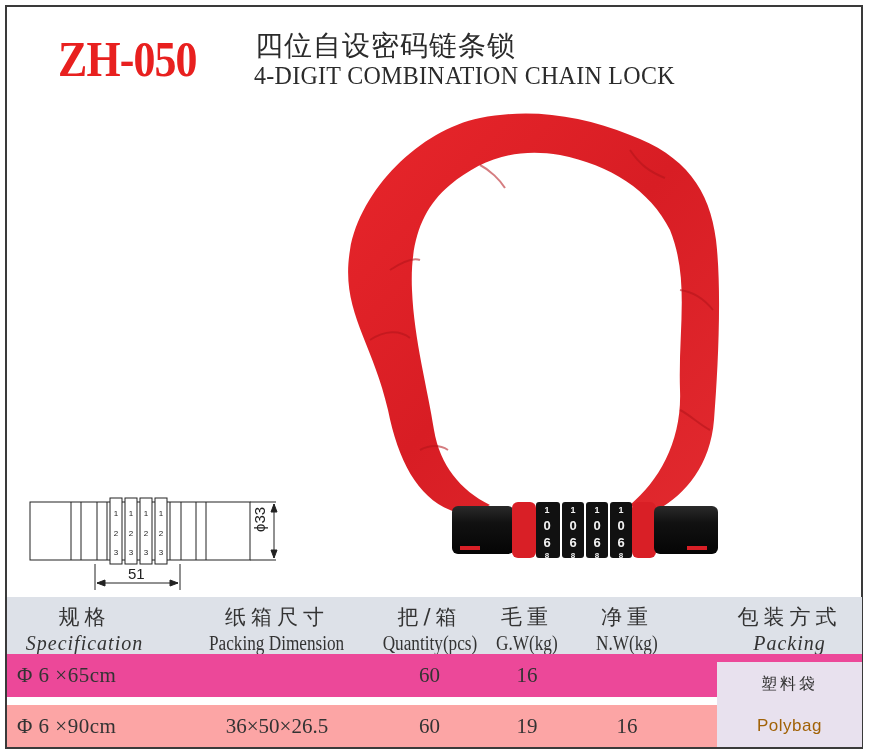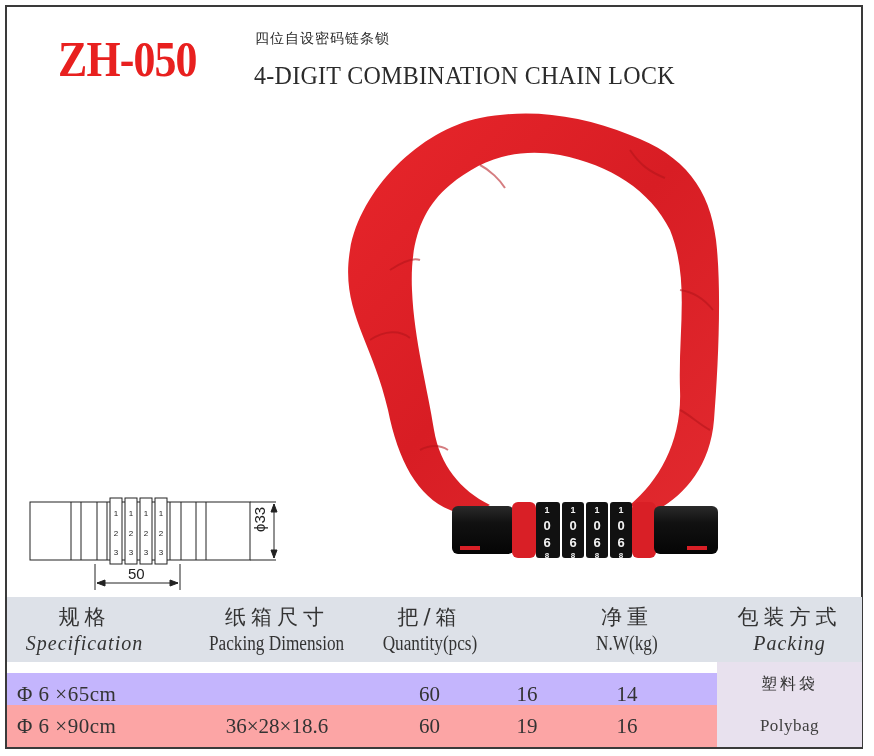--- a/index.html
+++ b/index.html
@@ -14,21 +14,21 @@
   
   .model {
     position: absolute; left: 58px; top: 34px;
     font-family: "Liberation Serif", serif; font-weight: bold;
     font-size: 51px; letter-spacing: -1px; color: #e8201f;
     transform: scaleX(0.86); transform-origin: left top;
     line-height: 1;
   }
   .title-cn {
     position: absolute; left: 255px; top: 32px;
-    font-family: Liberation Mono, monospace; font-size: 14px; color: #2b2b2b;
+    font-family: Liberation Serif, serif; font-size: 28px; color: #2b2b2b;
     letter-spacing: 1px; line-height: 1;
   }
   .title-en {
     position: absolute; left: 254px; top: 63px;
     font-family: "Liberation Serif", serif; font-size: 25px; color: #2b2b2b;
     letter-spacing: 0.3px; line-height: 1;
     transform: scaleX(0.96); transform-origin: left top;
   }
 
   
@@ -42,21 +42,21 @@
     position: absolute; font-family: "Liberation Sans", sans-serif; color: #222;
     font-size: 14px; line-height: 1;
   }
 
   
   .spec-table {
     position: absolute; left: 7px; top: 597px; width: 855px; height: 150px;
   }
   .row { position: absolute; left: 0; width: 855px; }
   .row.header { top: 0; height: 65px; background: #dde1e8; }
-  .row.r1 { top: 76px; height: 43px; background: #c4b5fd; }
+  .row.r1 { top: 57px; height: 43px; background: #ec4899; }
   .row.r2 { top: 108px; height: 42px; background: #fca5a5; }
   .cell {
     position: absolute; top: 0; height: 100%;
     display: flex; flex-direction: column; align-items: center; justify-content: center;
     text-align: center; white-space: nowrap;
   }
   .h-cn {
     font-family: "DejaVu Sans", sans-serif; font-size: 21px; color: #333;
     letter-spacing: 5px; line-height: 1; margin-bottom: 5px; font-weight: normal;
   }
@@ -68,21 +68,21 @@
   .val {
     font-family: "Liberation Serif", serif; font-size: 21px; color: #333; line-height: 1;
   }
   .val.spec { letter-spacing: 0.5px; }
   .packing-cell {
     position: absolute; left: 710px; top: 65px; width: 145px; height: 85px;
     background: #e8e1ee;
     display: flex; flex-direction: column; align-items: center; justify-content: center;
   }
   .pk-cn { font-family: Liberation Serif, serif; font-size: 16px; color: #333; letter-spacing: 3px; line-height: 1; }
-  .pk-en { font-family: Liberation Serif, serif; font-size: 17px; color: #404040; letter-spacing: 0.5px; line-height: 1; margin-top: 25px; }
+  .pk-en { font-family: Liberation Sans, sans-serif; font-size: 17px; color: #a16207; letter-spacing: 0.5px; line-height: 1; margin-top: 25px; }
 </style>
 </head>
 <body>
 
 <div class="frame"></div>
 
 <div class="model">ZH-050</div>
 <div class="title-cn">四位自设密码链条锁</div>
 <div class="title-en">4-DIGIT COMBINATION CHAIN LOCK</div>
 
@@ -198,69 +198,70 @@
       <line x1="75" y1="89" x2="156" y2="89"></line>
       <polygon points="75,89 83,86 83,92"></polygon>
       <polygon points="156,89 148,86 148,92"></polygon>
       <line x1="228" y1="8" x2="254" y2="8"></line>
       <line x1="228" y1="66" x2="254" y2="66"></line>
       <line x1="252" y1="10" x2="252" y2="64"></line>
       <polygon points="252,10 249,18 255,18"></polygon>
       <polygon points="252,64 249,56 255,56"></polygon>
     </g>
   </svg>
-  <span class="dim-label" style="left:106px; top:72px; font-size:15px;">50</span>
+  <span class="dim-label" style="left:106px; top:72px; font-size:15px;">51</span>
   <span class="dim-label" style="left:230px; top:38px; font-size:15px; transform: rotate(-90deg); transform-origin: left top; white-space:nowrap;">ϕ33</span>
 </div>
 
 <div class="spec-table">
   <div class="row header">
     <div class="cell" style="left:0; width:155px;">
       <span class="h-cn">规格</span>
       <span class="h-en wide">Specification</span>
     </div>
     <div class="cell" style="left:360px; width:125px;">
       <span class="h-cn">把/箱</span>
       <span class="h-en narrow">Quantity(pcs)</span>
     </div>
     <div class="cell" style="left:170px; width:200px;">
       <span class="h-cn">纸箱尺寸</span>
       <span class="h-en narrow">Packing Dimension</span>
     </div>
+    <div class="cell" style="left:480px; width:80px;">
+      <span class="h-cn">毛重</span>
+      <span class="h-en narrow">G.W(kg)</span>
+    </div>
     <div class="cell" style="left:575px; width:90px;">
       <span class="h-cn">净重</span>
       <span class="h-en narrow">N.W(kg)</span>
     </div>
     <div class="cell" style="left:710px; width:145px;">
       <span class="h-cn">包装方式</span>
       <span class="h-en wide">Packing</span>
     </div>
   </div>
 
   <div class="row r1">
     <div class="cell" style="left:10px; width:135px; align-items:flex-start;">
       <span class="val spec">Φ  6 ×65cm</span>
     </div>
     <div class="cell" style="left:360px; width:125px;">
       <span class="val">60</span>
     </div>
     <div class="cell" style="left:480px; width:80px;">
       <span class="val">16</span>
     </div>
-    <div class="cell" style="left:575px; width:90px;">
-      <span class="val">14</span>
-    </div>
   </div>
 
   <div class="row r2">
     <div class="cell" style="left:10px; width:135px; align-items:flex-start;">
       <span class="val spec">Φ  6 ×90cm</span>
     </div>
     <div class="cell" style="left:180px; width:180px;">
-      <span class="val">36×28×18.6</span>
+      <span class="val">36×50×26.5</span>
     </div>
     <div class="cell" style="left:360px; width:125px;">
       <span class="val">60</span>
     </div>
     <div class="cell" style="left:480px; width:80px;">
       <span class="val">19</span>
     </div>
     <div class="cell" style="left:575px; width:90px;">
       <span class="val">16</span>
     </div>

